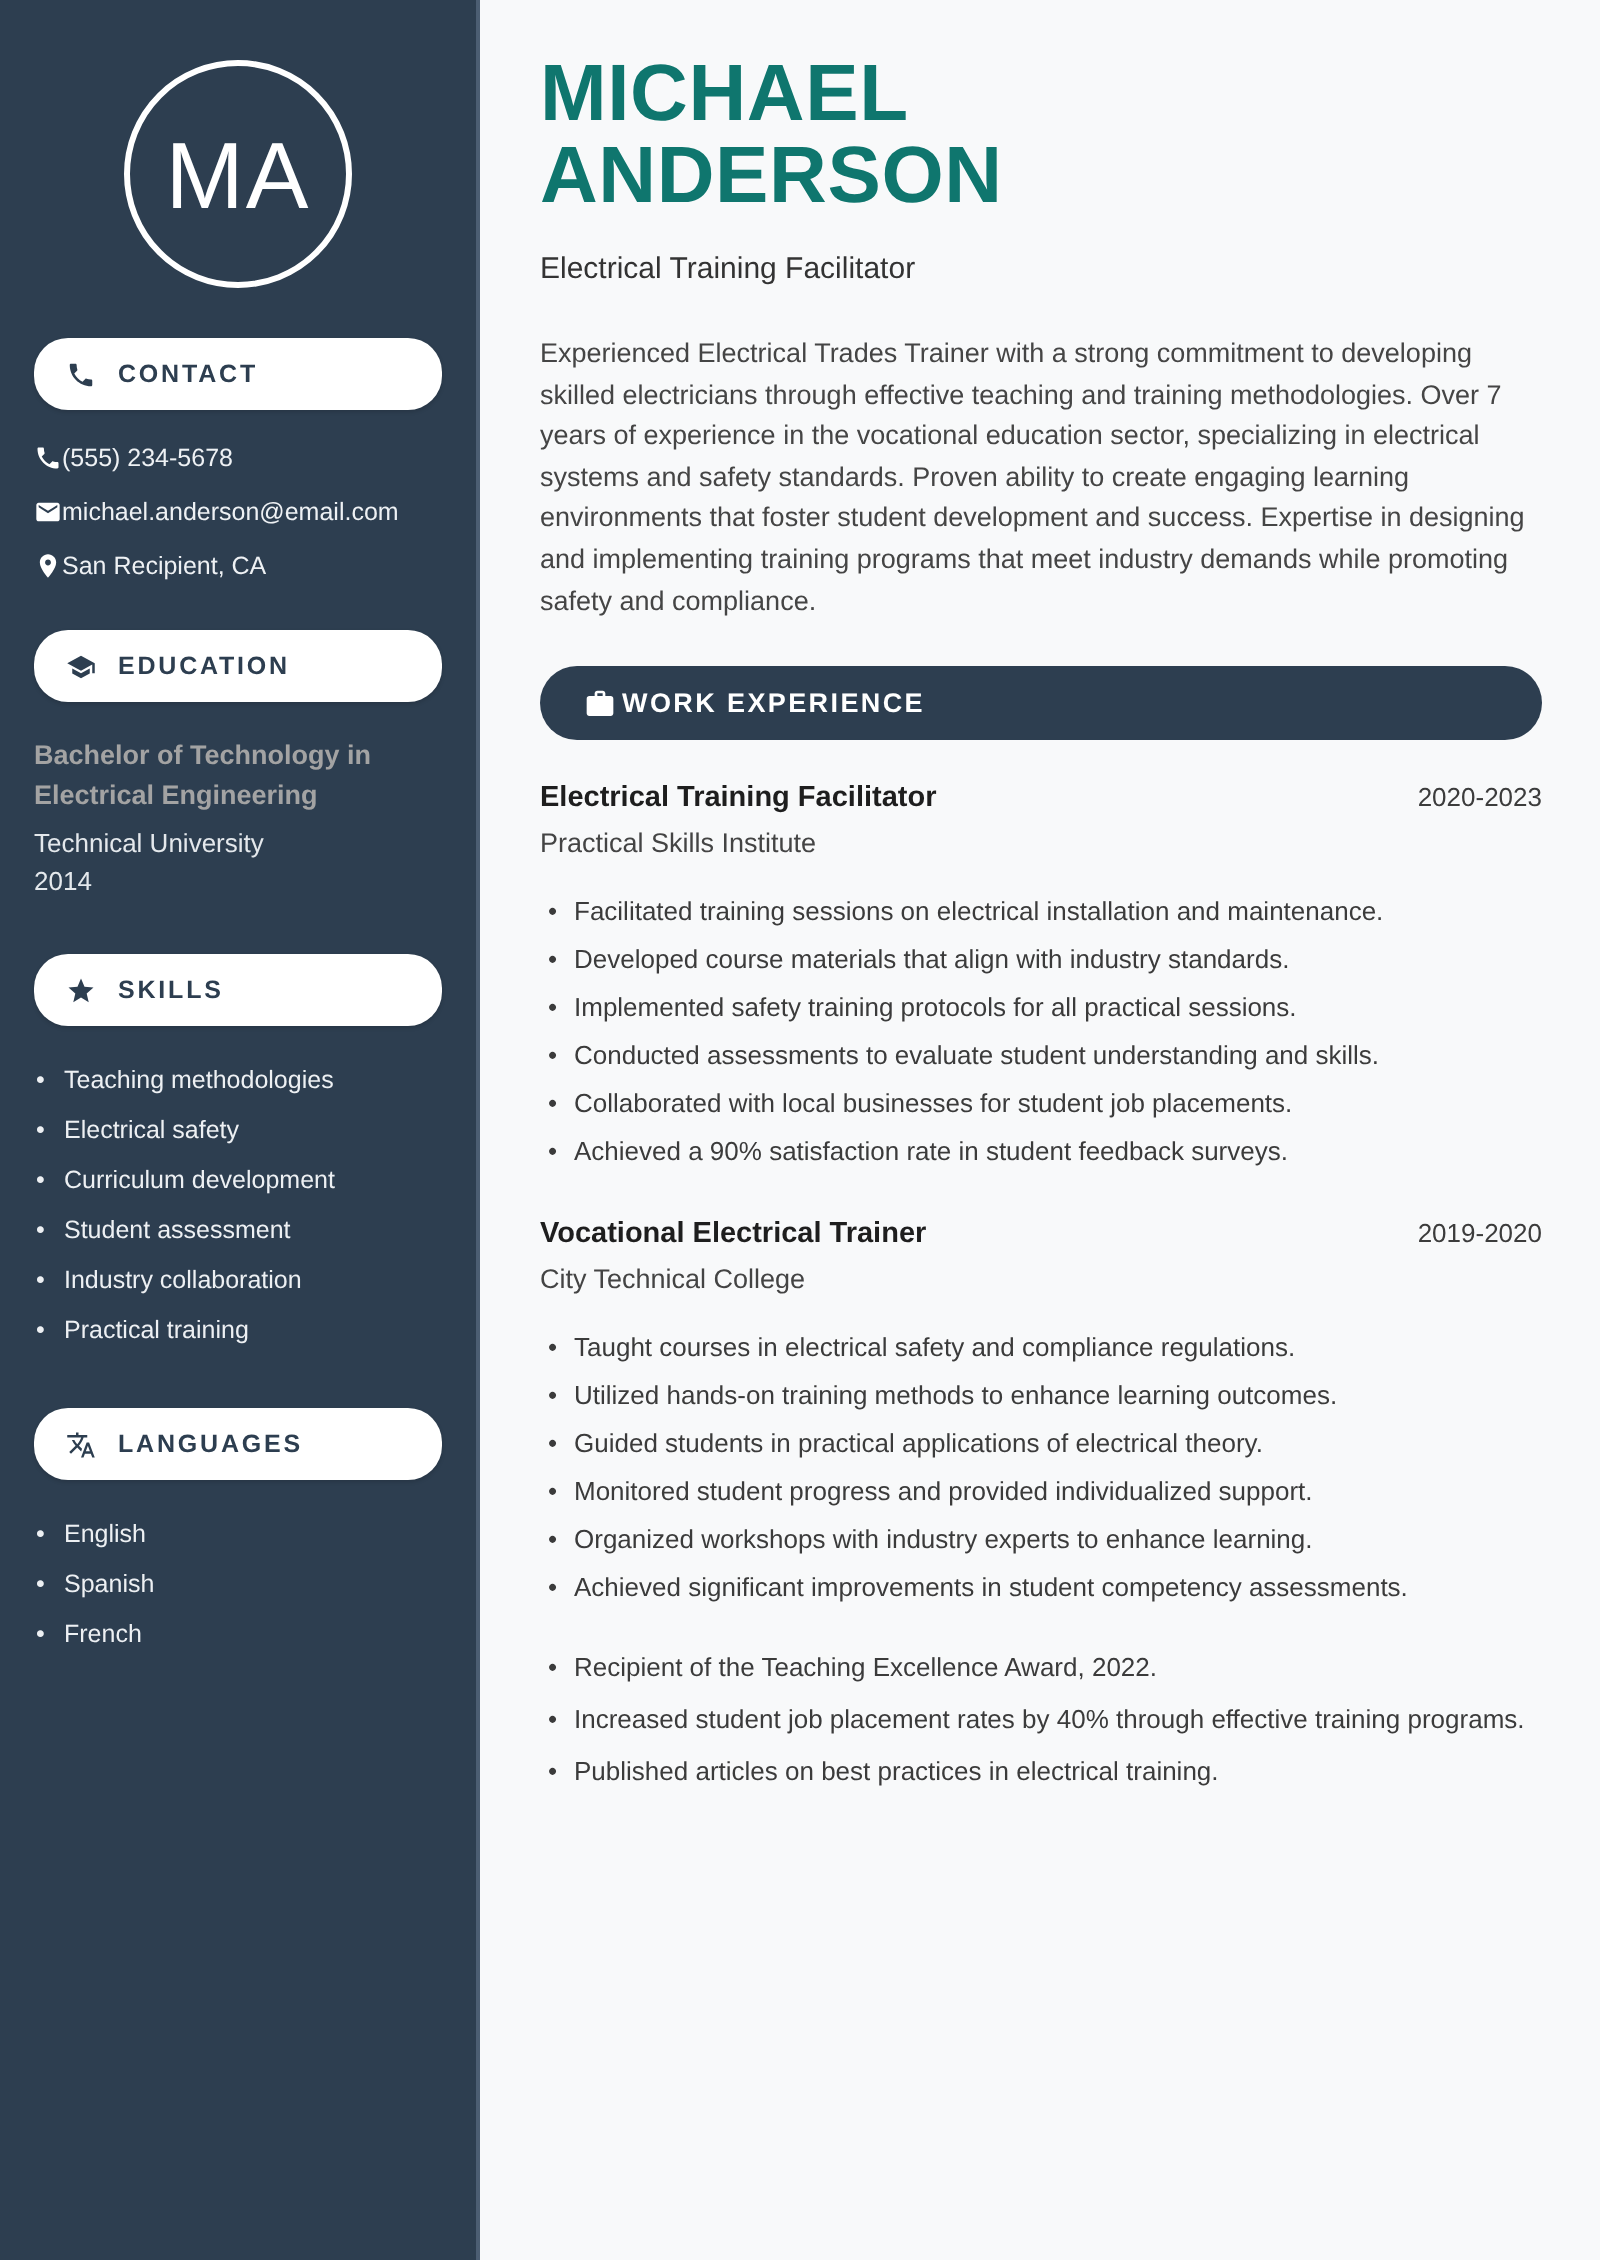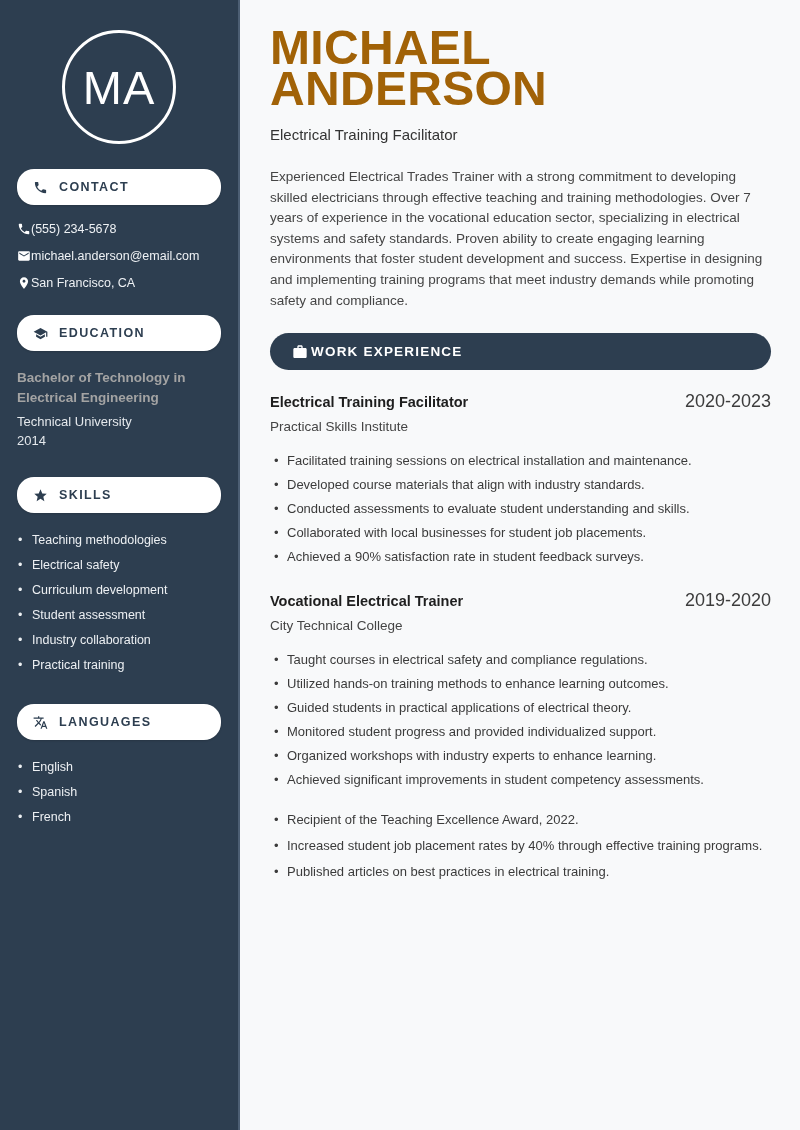--- a/index.html
+++ b/index.html
@@ -63,39 +63,39 @@
   }
   .side-list li::before{content:"•";position:absolute;left:1px;color:#edf0f3;}
 
   
   .main{
     flex:1;
     background:var(--page-bg);
     padding:27px 29px 0 30px;
   }
   .name{
-    font-size:48px;line-height:41px;font-weight:700;
-    color:#a16207;letter-spacing:.3px;
+    font-size:40px;line-height:41px;font-weight:700;
+    color:#0f766e;letter-spacing:.3px;
   }
   .subtitle{font-size:15px;color:#333;margin-top:17px;}
   .summary{font-size:13.5px;line-height:20.6px;color:#454545;margin-top:24px;}
   .main-pill{
     margin-top:22px;
     height:37px;
     background:var(--navy);
     border-radius:19px;
     display:flex;align-items:center;gap:3px;
     padding:0 22px;
     color:#fff;font-size:13.5px;font-weight:700;letter-spacing:1.2px;
   }
   .main-pill svg{width:16px;height:16px;fill:#fff;flex-shrink:0;}
   .job{margin-top:21px;}
   .job-head{display:flex;justify-content:space-between;align-items:baseline;}
   .job-title{font-size:14.5px;font-weight:700;color:#1e1e1e;}
-  .job-dates{font-size:18px;color:#3c3c3c;}
+  .job-dates{font-size:13px;color:#3c3c3c;}
   .company{font-size:13.5px;color:#444;margin-top:7px;}
   .bullets{list-style:none;margin-top:15px;}
   .bullets li{
     position:relative;
     padding-left:17px;
     font-size:13px;line-height:24px;color:#3b3b3b;
   }
   .bullets li::before{content:"•";position:absolute;left:4px;color:#3b3b3b;}
   .ach-pill{margin-top:12px;}
   .ach-list li{line-height:26px;}
@@ -125,21 +125,21 @@
     <li class="contact-row">
       <svg viewBox="0 0 24 24">
           <path d="M20 4H4c-1.1 0-1.99.9-1.99 2L2 18c0 1.1.9 2 2 2h16c1.1 0 2-.9 2-2V6c0-1.1-.9-2-2-2zm0 4l-8 5-8-5V6l8 5 8-5v2z"></path>
         </svg>
       <span>michael.anderson@email.com</span>
     </li>
     <li class="contact-row">
       <svg viewBox="0 0 24 24">
           <path d="M12 2C8.13 2 5 5.13 5 9c0 5.25 7 13 7 13s7-7.75 7-13c0-3.87-3.13-7-7-7zm0 9.5c-1.38 0-2.5-1.12-2.5-2.5s1.12-2.5 2.5-2.5 2.5 1.12 2.5 2.5-1.12 2.5-2.5 2.5z"></path>
         </svg>
-      <span>San Francisco, CA</span>
+      <span>San Recipient, CA</span>
     </li>
   </ul>
 
   <div class="side-pill">
     <svg viewBox="0 0 24 24">
         <path d="M12 3L1 9l11 6 9-4.91V17h2V9L12 3zM5 13.18v4L12 21l7-3.82v-4L12 17l-7-3.82z"></path>
       </svg>
     <span>EDUCATION</span>
   </div>
   <div class="edu-block">
@@ -196,20 +196,21 @@
 
   <section class="job">
     <div class="job-head">
       <span class="job-title">Electrical Training Facilitator</span>
       <span class="job-dates">2020-2023</span>
     </div>
     <div class="company">Practical Skills Institute</div>
     <ul class="bullets">
       <li>Facilitated training sessions on electrical installation and maintenance.</li>
       <li>Developed course materials that align with industry standards.</li>
+      <li>Implemented safety training protocols for all practical sessions.</li>
       <li>Conducted assessments to evaluate student understanding and skills.</li>
       <li>Collaborated with local businesses for student job placements.</li>
       <li>Achieved a 90% satisfaction rate in student feedback surveys.</li>
     </ul>
   </section>
 
   <section class="job">
     <div class="job-head">
       <span class="job-title">Vocational Electrical Trainer</span>
       <span class="job-dates">2019-2020</span>

